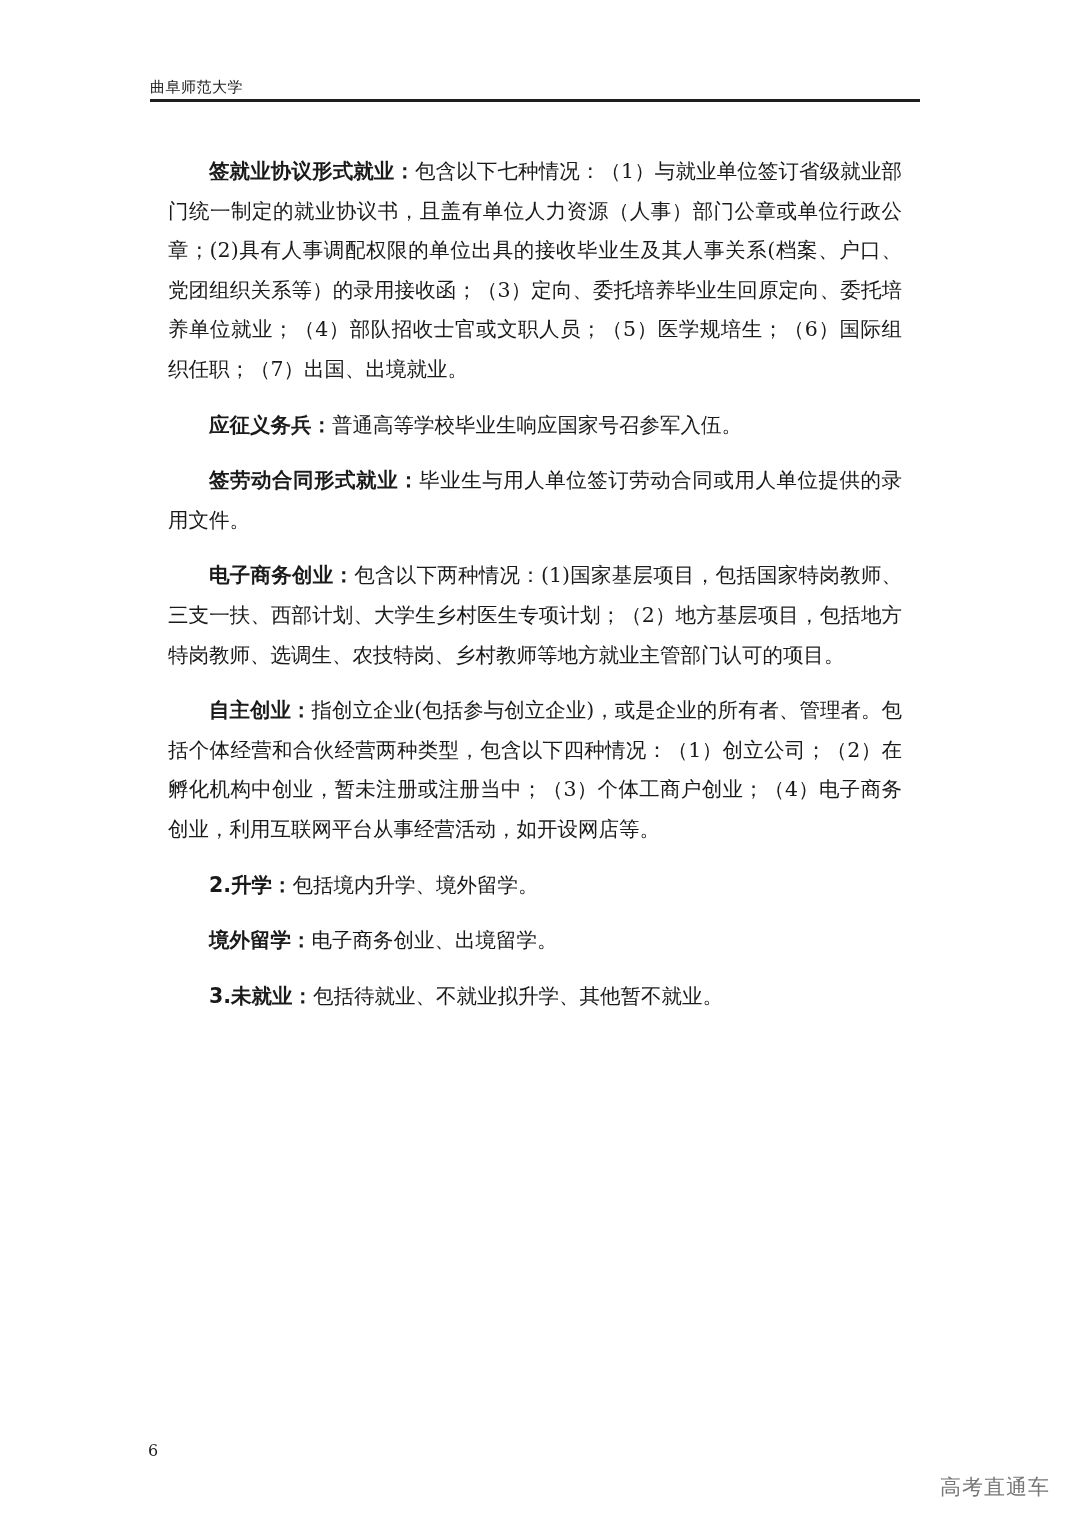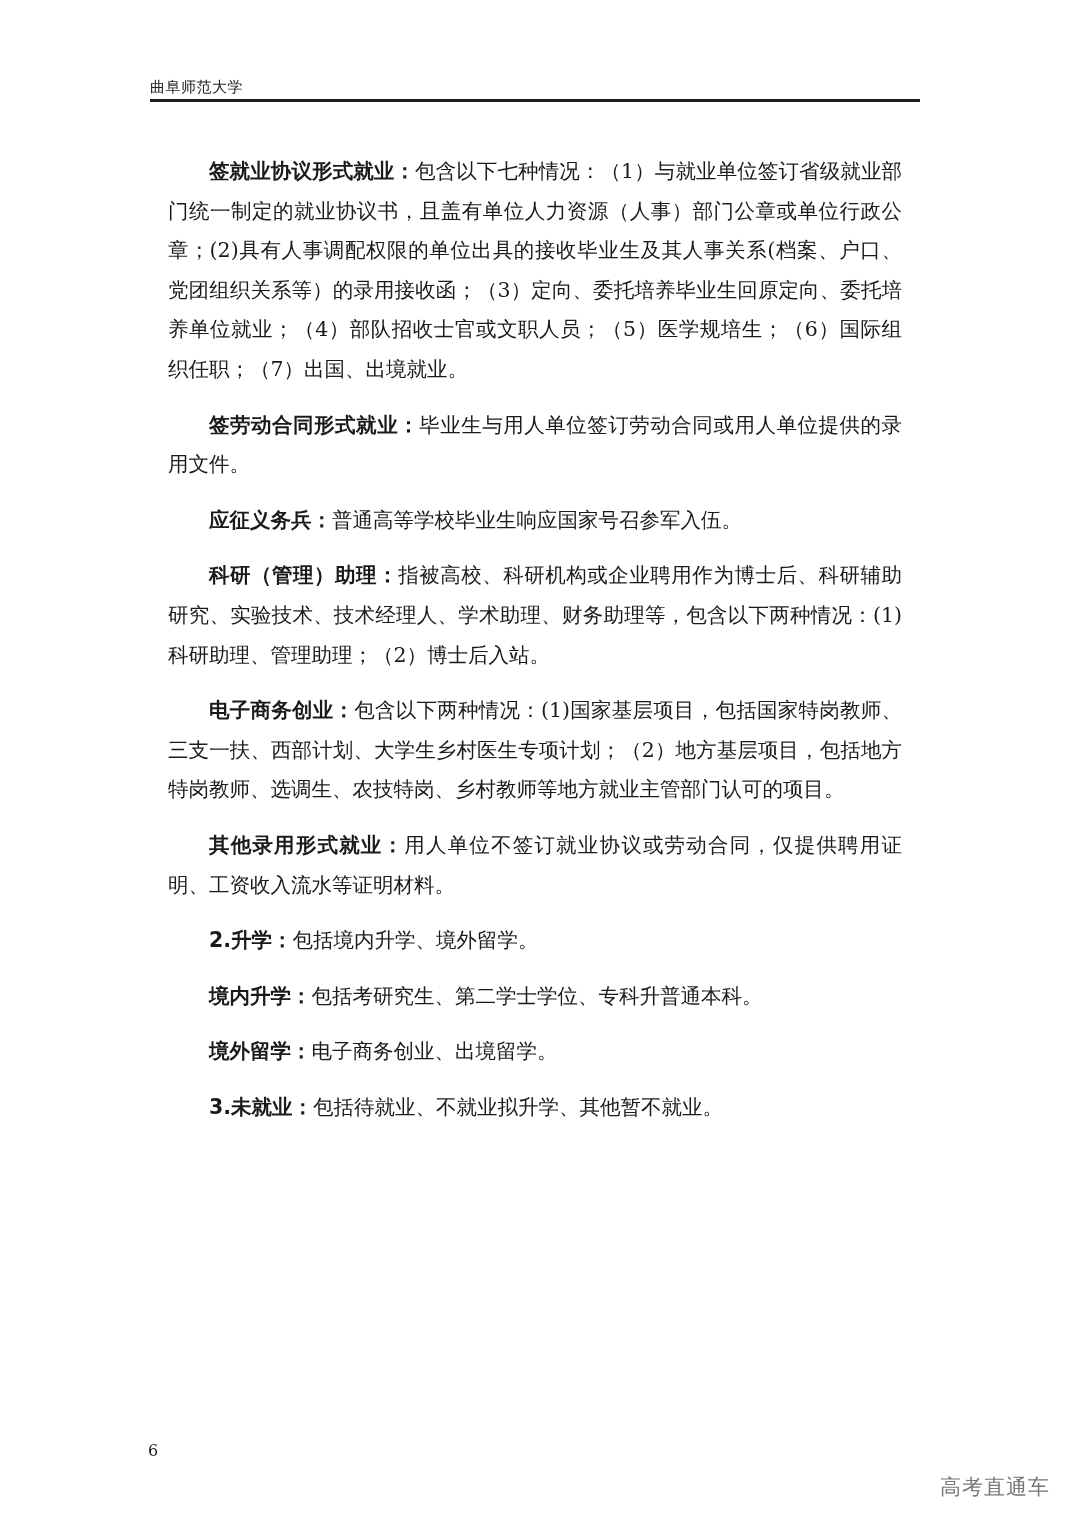--- a/index.html
+++ b/index.html
@@ -17,25 +17,23 @@
                font-family: "DejaVu Sans", "Liberation Sans", sans-serif; color: #777; letter-spacing: 1px; text-align: center; }
 </style>
 </head>
 <body>
 
 <div class="header-title">曲阜师范大学</div>
 <div class="header-rule"></div>
 
 <div class="body-text">
   <p class="para"><span class="term">签就业协议形式就业：</span><span>包含以下七种情况：（1）与就业单位签订省级就业部门统一制定的就业协议书，且盖有单位人力资源（人事）部门公章或单位行政公章；(2)具有人事调配权限的单位出具的接收毕业生及其人事关系(档案、户口、党团组织关系等）的录用接收函；（3）定向、委托培养毕业生回原定向、委托培养单位就业；（4）部队招收士官或文职人员；（5）医学规培生；（6）国际组织任职；（7）出国、出境就业。</span></p>
+  <p class="para"><span class="term">应征义务兵：</span><span>普通高等学校毕业生响应国家号召参军入伍。</span></p>
   <p class="para"><span class="term">签劳动合同形式就业：</span><span>毕业生与用人单位签订劳动合同或用人单位提供的录用文件。</span></p>
-  <p class="para"><span class="term">应征义务兵：</span><span>普通高等学校毕业生响应国家号召参军入伍。</span></p>
-  <p class="para"><span class="term">科研（管理）助理：</span><span>指被高校、科研机构或企业聘用作为博士后、科研辅助研究、实验技术、技术经理人、学术助理、财务助理等，包含以下两种情况：(1)科研助理、管理助理；（2）博士后入站。</span></p>
   <p class="para"><span class="term">电子商务创业：</span><span>包含以下两种情况：(1)国家基层项目，包括国家特岗教师、三支一扶、西部计划、大学生乡村医生专项计划；（2）地方基层项目，包括地方特岗教师、选调生、农技特岗、乡村教师等地方就业主管部门认可的项目。</span></p>
-  <p class="para"><span class="term">其他录用形式就业：</span><span>用人单位不签订就业协议或劳动合同，仅提供聘用证明、工资收入流水等证明材料。</span></p>
+  <p class="para"><span class="term">自主创业：</span><span>指创立企业(包括参与创立企业)，或是企业的所有者、管理者。包括个体经营和合伙经营两种类型，包含以下四种情况：（1）创立公司；（2）在孵化机构中创业，暂未注册或注册当中；（3）个体工商户创业；（4）电子商务创业，利用互联网平台从事经营活动，如开设网店等。</span></p>
   <p class="para"><span class="term">2.升学：</span><span>包括境内升学、境外留学。</span></p>
-  <p class="para"><span class="term">境内升学：</span><span>包括考研究生、第二学士学位、专科升普通本科。</span></p>
   <p class="para"><span class="term">境外留学：</span><span>电子商务创业、出境留学。</span></p>
   <p class="para"><span class="term">3.未就业：</span><span>包括待就业、不就业拟升学、其他暂不就业。</span></p>
 </div>
 
 <div class="page-number">6</div>
 <div class="watermark">高考直通车</div>
 
 </body></html>

